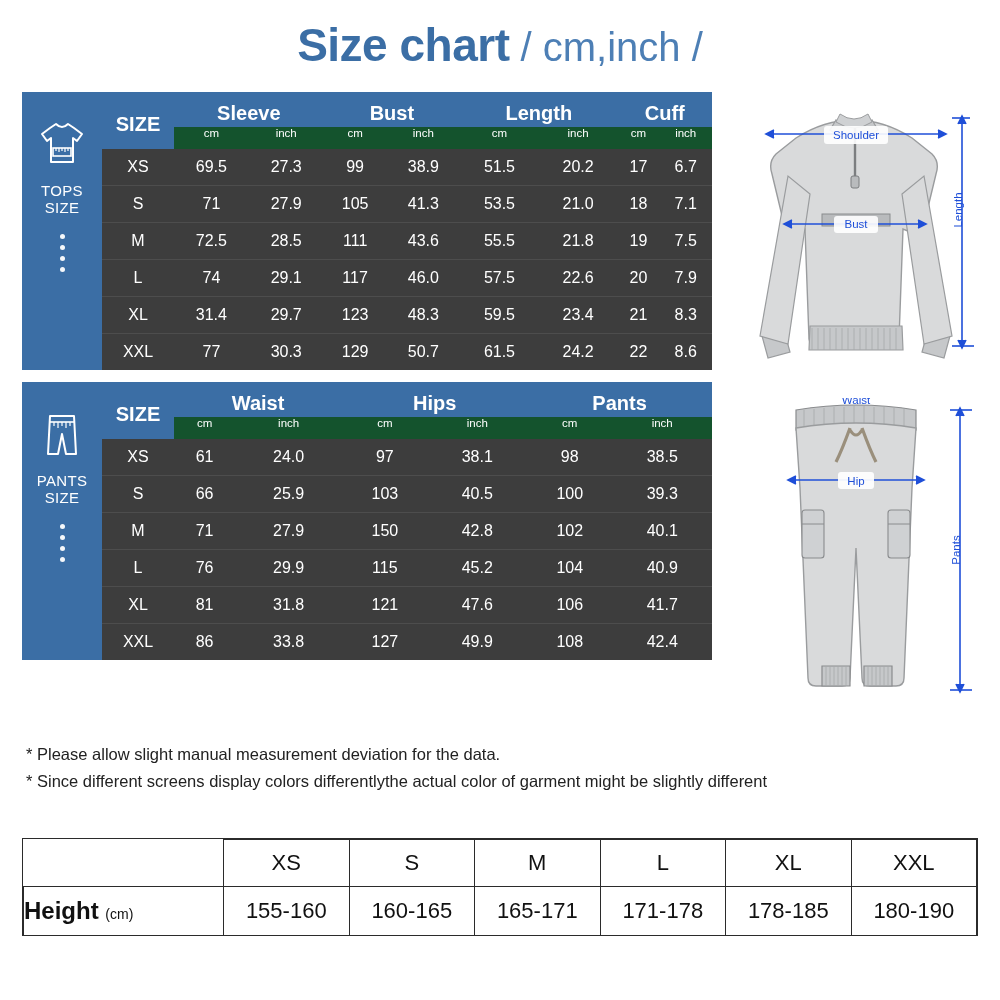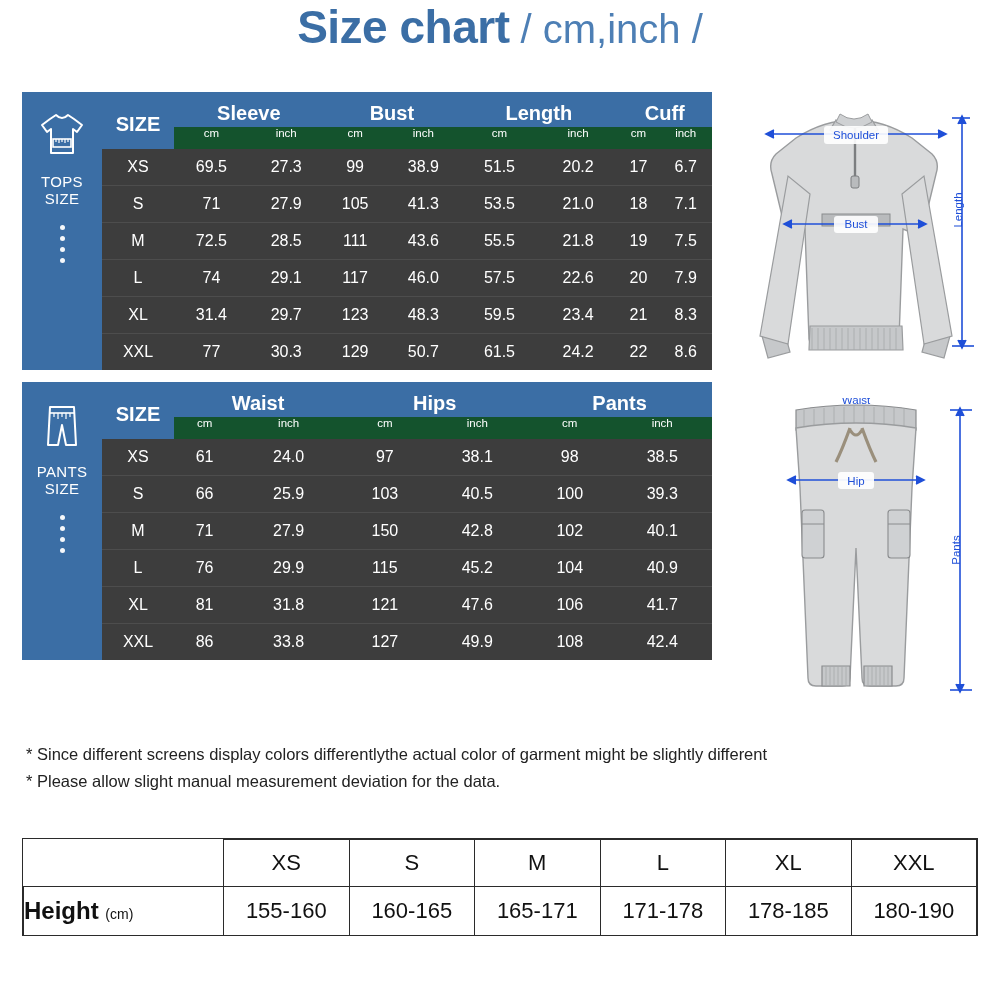--- a/index.html
+++ b/index.html
@@ -9,21 +9,21 @@
     background: #ffffff;
     font-family: "Liberation Sans", sans-serif;
     color: #1d1d1d;
     position: relative;
     overflow: hidden;
   }
 
   
   .title-wrap {
     text-align: center;
-    padding-top: 0;
+    padding-top: 18px;
     white-space: nowrap;
   }
   .title-main {
     font-size: 46px;
     font-weight: bold;
     color: #3b6ea5;
     letter-spacing: -0.5px;
   }
   .title-sub {
     font-size: 40px;
@@ -49,21 +49,21 @@
     width: 690px;
     margin-bottom: 12px;
   }
   .side-label {
     width: 80px;
     background: #3b6ea5;
     color: #ffffff;
     display: flex;
     flex-direction: column;
     align-items: center;
-    padding-top: 15px;
+    padding-top: 24px;
     flex: 0 0 80px;
   }
   .side-icon { margin-top: 6px; margin-bottom: 10px; }
   .side-text {
     font-size: 15px;
     line-height: 17px;
     text-align: center;
     font-weight: 400;
     letter-spacing: .3px;
   }
@@ -478,22 +478,22 @@
         <rect x="114" y="74" width="36" height="17" rx="3" fill="#ffffff" opacity=".92"></rect>
         <text x="132" y="87" font-family="Liberation Sans, sans-serif" font-size="11.5" fill="#1f4fd8" text-anchor="middle">Hip</text>
         <text x="132" y="6" font-family="Liberation Sans, sans-serif" font-size="11.5" fill="#1f4fd8" text-anchor="middle">Waist</text>
         <text x="236" y="152" font-family="Liberation Sans, sans-serif" font-size="11.5" fill="#1f4fd8" text-anchor="middle" transform="rotate(-90 236 152)">Pants</text>
       </svg>
     </div>
   </div>
 </div>
 
 <div class="notes">
+  <p>* Please allow slight manual measurement deviation for the data.</p>
   <p>* Since different screens display colors differentlythe actual color of garment might be slightly different</p>
-  <p>* Please allow slight manual measurement deviation for the data.</p>
 </div>
 
 <div class="bottom">
   <table>
     <colgroup>
         <col class="lab">
         <col>
         <col>
         <col>
         <col>

